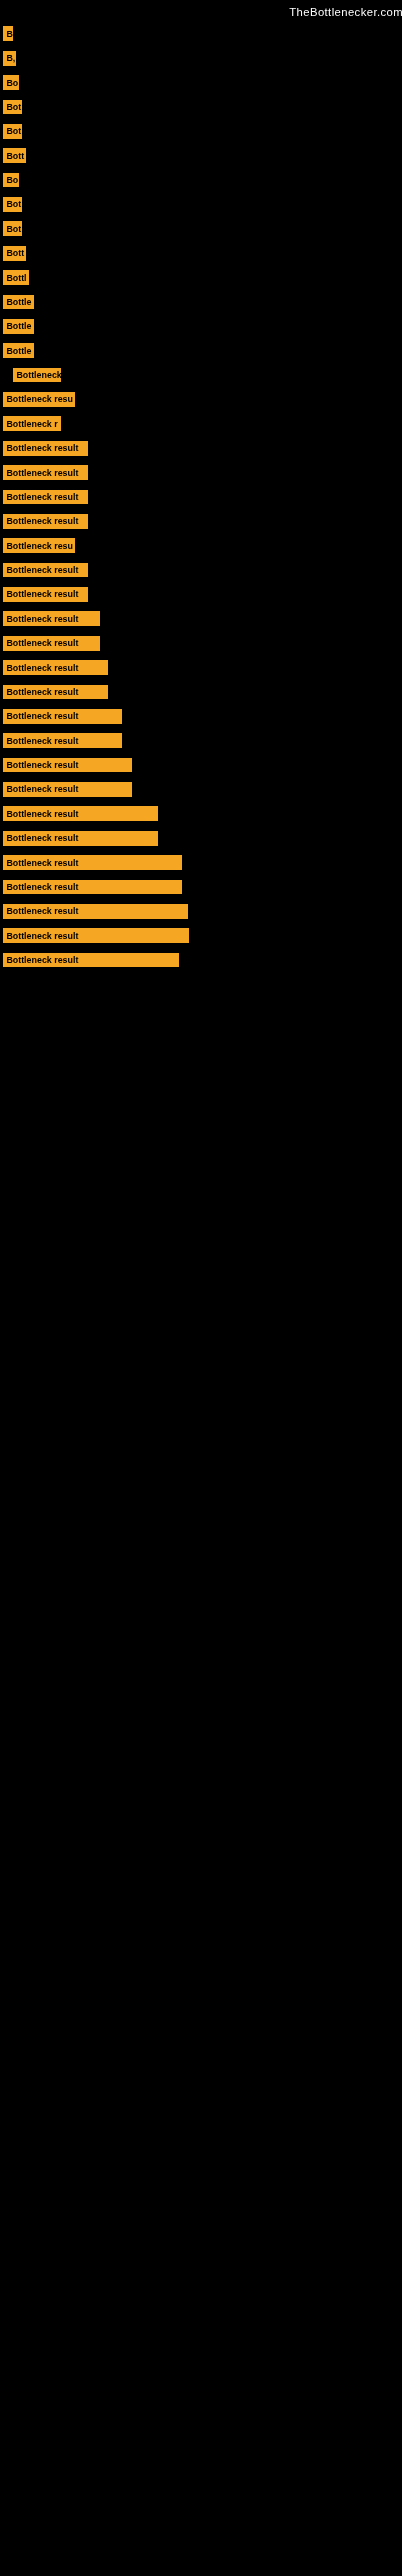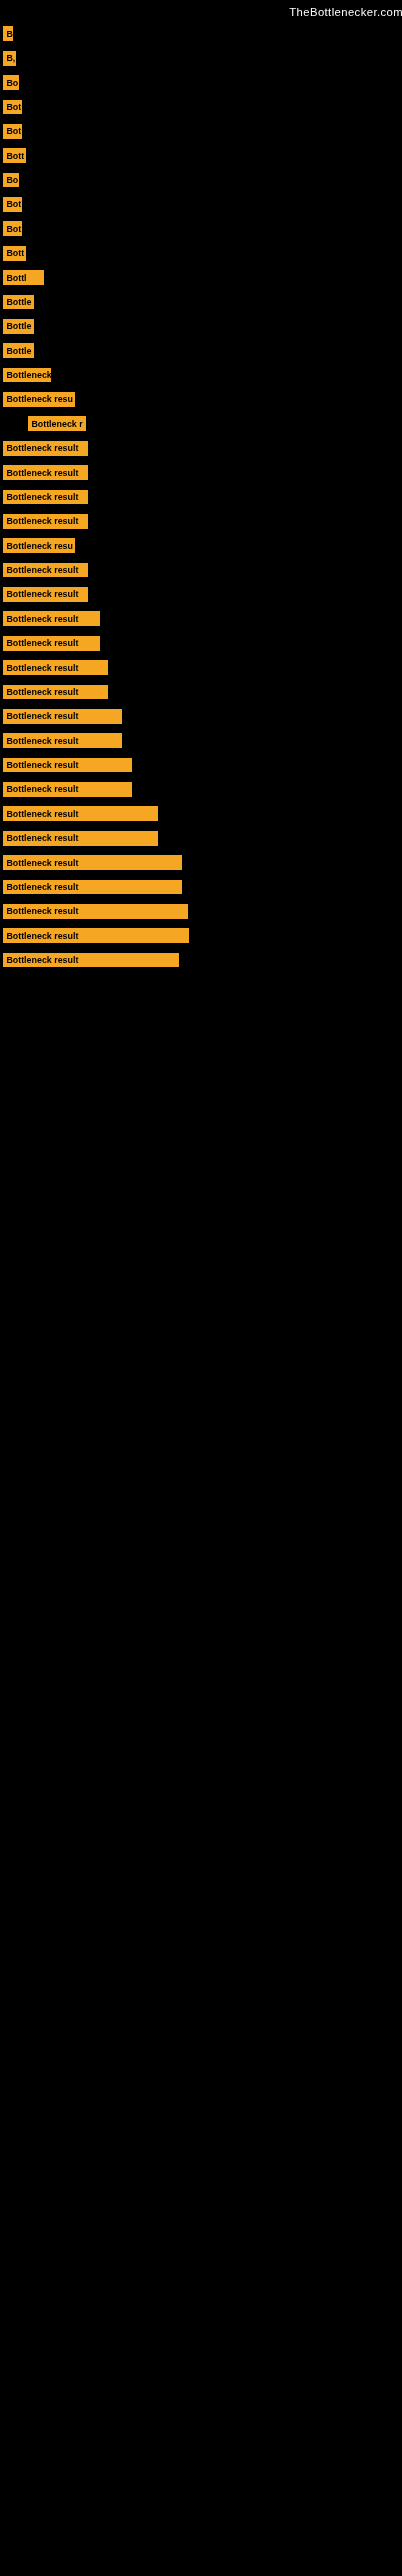--- a/index.html
+++ b/index.html
@@ -67,39 +67,39 @@
     <div class="bar-row">
       <span class="bar-label" style="width: 19.3px; min-width: 19.3px;">Bot</span>
     </div>
     <div class="bar-row">
       <span class="bar-label" style="width: 19.3px; min-width: 19.3px;">Bot</span>
     </div>
     <div class="bar-row">
       <span class="bar-label" style="width: 22.5px; min-width: 22.5px;">Bott</span>
     </div>
     <div class="bar-row">
-      <span class="bar-label" style="width: 41px; min-width: 26px;">Bottl</span>
+      <span class="bar-label" style="width: 26px; min-width: 26px;">Bottl</span>
     </div>
     <div class="bar-row">
       <span class="bar-label" style="width: 31px; min-width: 31px;">Bottle</span>
     </div>
     <div class="bar-row">
       <span class="bar-label" style="width: 31px; min-width: 31px;">Bottle</span>
     </div>
     <div class="bar-row">
       <span class="bar-label" style="width: 31px; min-width: 31px;">Bottle</span>
     </div>
     <div class="bar-row">
-      <span class="bar-label" style="width: 48px; min-width: 48px;">Bottleneck</span>
+      <span class="bar-label" style="width: 48px; min-width: 48px; margin-left: 10px;">Bottleneck</span>
     </div>
     <div class="bar-row">
       <span class="bar-label" style="width: 72px; min-width: 72px;">Bottleneck resu</span>
     </div>
     <div class="bar-row">
-      <span class="bar-label" style="width: 58px; min-width: 58px; margin-left: 25px;">Bottleneck r</span>
+      <span class="bar-label" style="width: 58px; min-width: 58px;">Bottleneck r</span>
     </div>
     <div class="bar-row">
       <span class="bar-label" style="width: 85px; min-width: 85px;">Bottleneck result</span>
     </div>
     <div class="bar-row">
       <span class="bar-label" style="width: 85px; min-width: 85px;">Bottleneck result</span>
     </div>
     <div class="bar-row">
       <span class="bar-label" style="width: 85px; min-width: 85px;">Bottleneck result</span>
     </div>

